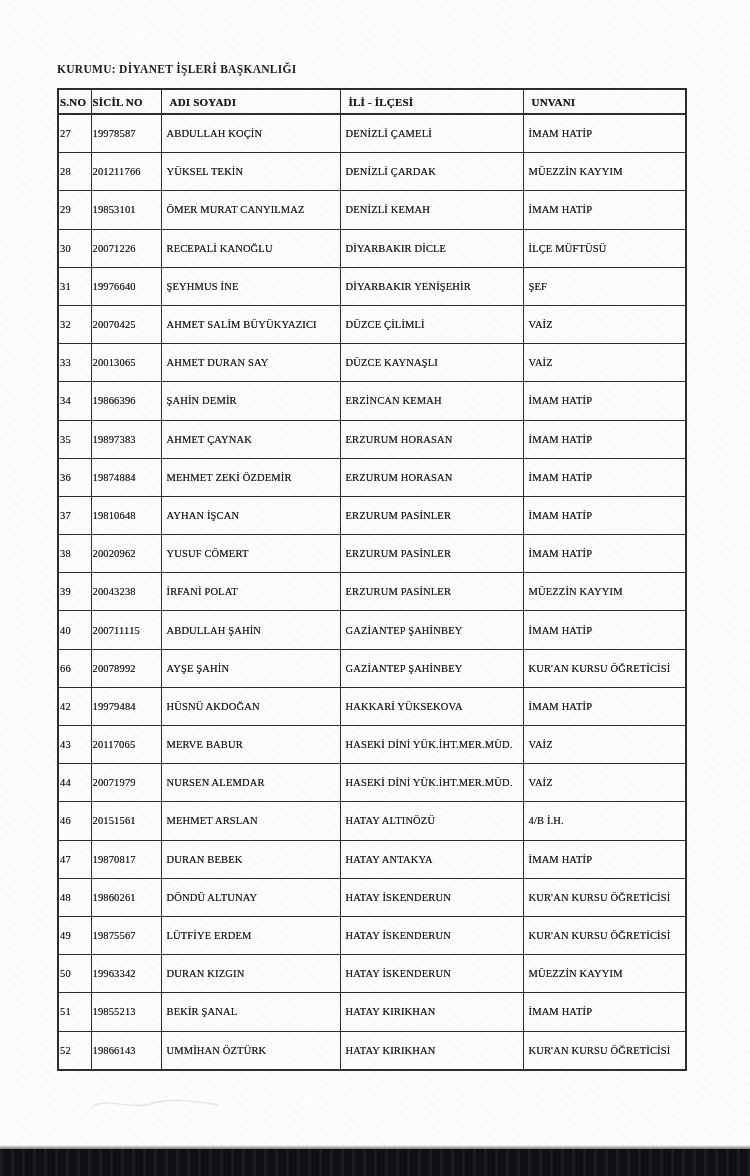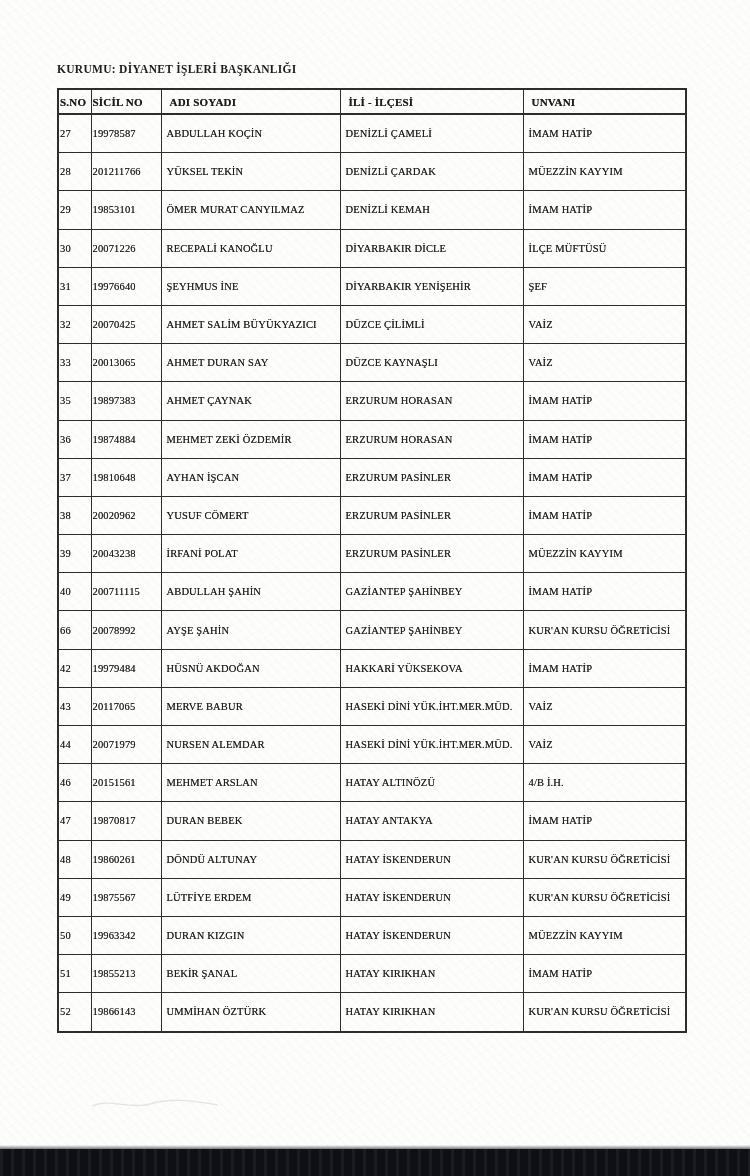--- a/index.html
+++ b/index.html
@@ -157,20 +157,27 @@
           <td class="c4">VAİZ</td>
         </tr>
         <tr>
           <td class="c0">33</td>
           <td class="c1">20013065</td>
           <td class="c2">AHMET DURAN SAY</td>
           <td class="c3">DÜZCE KAYNAŞLI</td>
           <td class="c4">VAİZ</td>
         </tr>
         <tr>
+          <td class="c0">34</td>
+          <td class="c1">19866396</td>
+          <td class="c2">ŞAHİN DEMİR</td>
+          <td class="c3">ERZİNCAN KEMAH</td>
+          <td class="c4">İMAM HATİP</td>
+        </tr>
+        <tr>
           <td class="c0">35</td>
           <td class="c1">19897383</td>
           <td class="c2">AHMET ÇAYNAK</td>
           <td class="c3">ERZURUM HORASAN</td>
           <td class="c4">İMAM HATİP</td>
         </tr>
         <tr>
           <td class="c0">36</td>
           <td class="c1">19874884</td>
           <td class="c2">MEHMET ZEKİ ÖZDEMİR</td>

